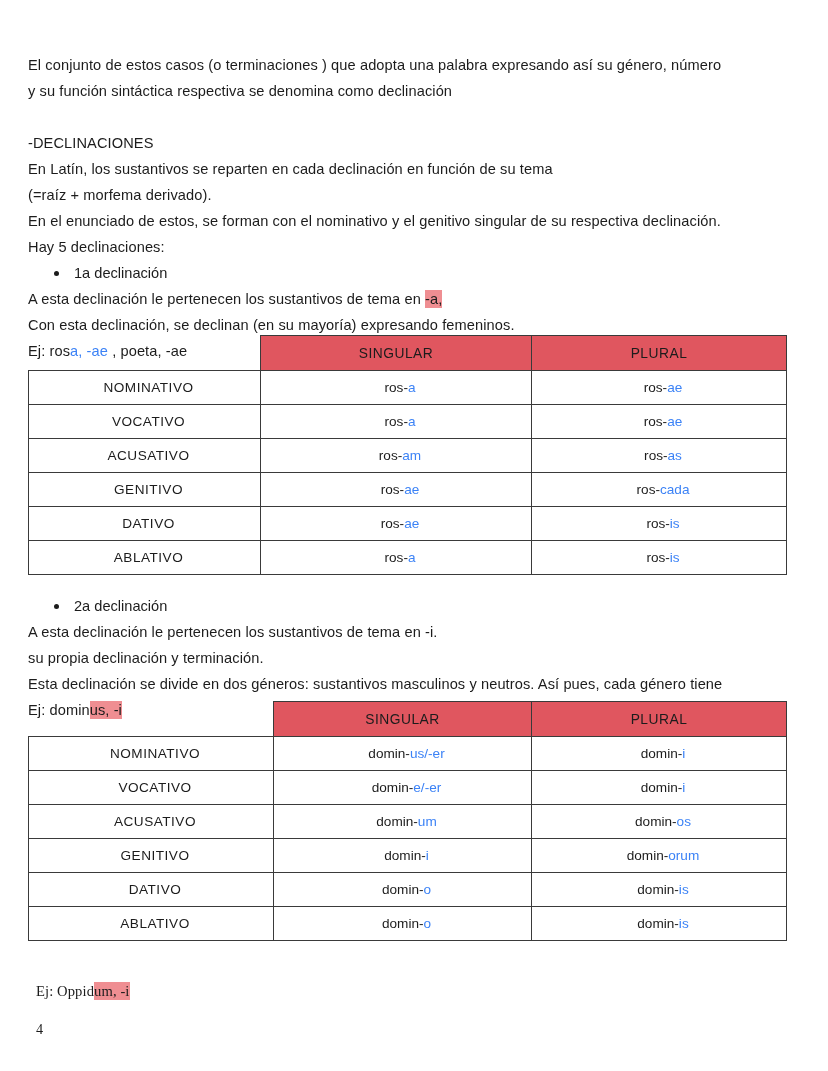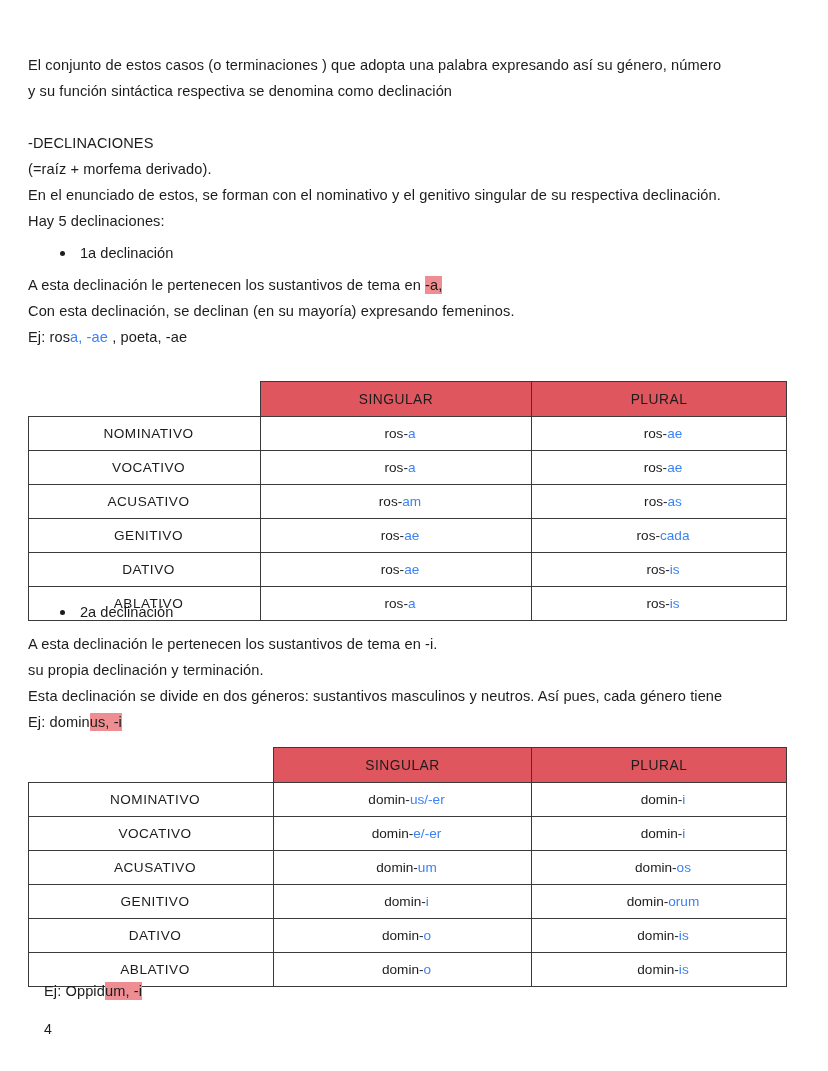--- a/index.html
+++ b/index.html
@@ -32,21 +32,21 @@
     margin: 0;
     font-size: 14.6px;
     line-height: 26px;
     color: #1c1c1c;
     letter-spacing: 0.1px;
   }
   .spacer-line {
     height: 26px;
   }
   .bullet-row {
-    margin: 6px;
+    margin: 0;
     font-size: 14.6px;
     line-height: 26px;
     padding-left: 46px;
     position: relative;
     color: #1c1c1c;
   }
   .bullet-row .dot {
     position: absolute;
     left: 26px;
     top: 11px;
@@ -61,21 +61,20 @@
   .hl {
     background: #ef8e92;
     color: #1c1c1c;
     padding: 1px 0;
   }
   
   .tbl {
     border-collapse: collapse;
     table-layout: fixed;
     font-size: 13.6px;
-    margin-top: 46px;
   }
   .tbl td, .tbl th {
     border: 1.6px solid #3a3a3a;
     text-align: center;
     font-weight: normal;
     color: #1c1c1c;
     padding: 0;
   }
   .tbl .spacer-cell {
     border: none;
@@ -104,45 +103,47 @@
     width: 758px;
   }
   #table-2 {
     position: absolute;
     left: 28px;
     top: 701px;
     width: 758px;
   }
   .footer-block {
     position: absolute;
-    left: 44px;
+    left: 36px;
     top: 978px;
     font-size: 14.6px;
     line-height: 26px;
     color: #1c1c1c;
+    font-family: Liberation Serif, serif;
   }
   .page-num {
     font-size: 14.2px;
     line-height: 22px;
     color: #1c1c1c;
   }
 </style>
 </head>
 <body>
 
 <div class="page">
 
   <div class="content">
 
     <p class="para">El conjunto de estos casos (o terminaciones ) que adopta una palabra expresando así su género, número</p>
     <p class="para">y su función sintáctica respectiva se denomina como declinación</p>
 
     <div class="spacer-line"></div>
 
     <p class="para">-DECLINACIONES</p>
+    <p class="para">En Latín, los sustantivos se reparten en cada declinación en función de su tema</p>
     <p class="para">(=raíz + morfema derivado).</p>
     <p class="para">En el enunciado de estos, se forman con el nominativo y el genitivo singular de su respectiva declinación.</p>
     <p class="para">Hay 5 declinaciones:</p>
 
     <p class="bullet-row">
       <span class="dot"></span>
       <span>1a declinación</span>
     </p>
 
     <p class="para"><span>A esta declinación le pertenecen los sustantivos de tema en </span><span class="hl">-a,</span></p>

